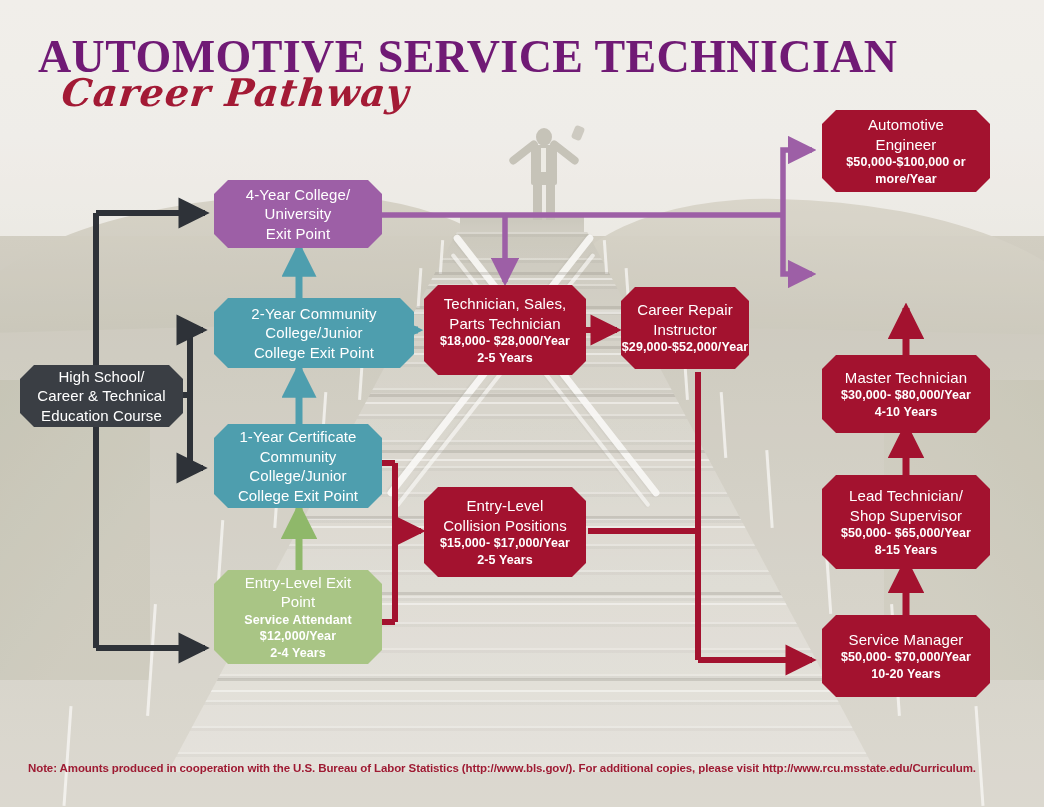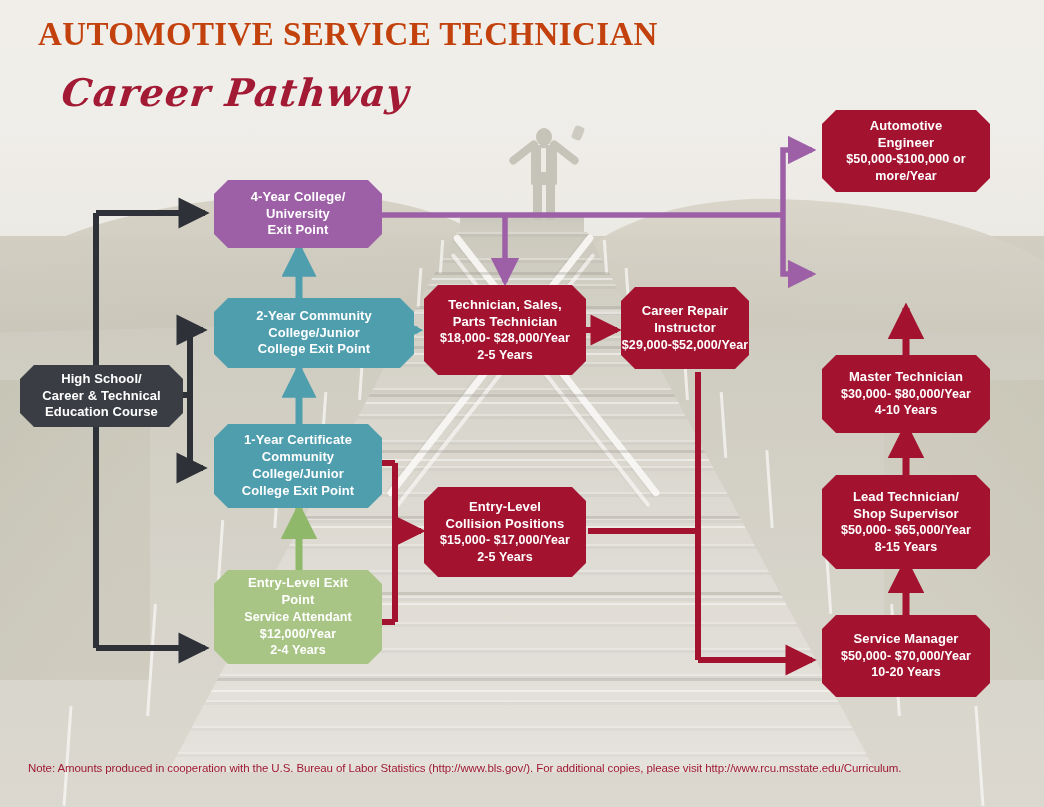--- a/index.html
+++ b/index.html
@@ -78,24 +78,24 @@
   .p-tie{position:absolute;left:36px;top:20px;width:5px;height:24px;background:#eeece6;}
   .p-armL{position:absolute;left:-2px;top:10px;width:34px;height:8px;background:#b9b6ab;border-radius:5px;transform:rotate(-38deg);transform-origin:right center;}
   .p-armR{position:absolute;left:46px;top:10px;width:34px;height:8px;background:#b9b6ab;border-radius:5px;transform:rotate(38deg);transform-origin:left center;}
   .p-hand{position:absolute;left:68px;top:-2px;width:10px;height:14px;background:#c3c0b6;border-radius:3px;transform:rotate(22deg);}
   .p-legL{position:absolute;left:28px;top:55px;width:9px;height:37px;background:#b9b6ab;}
   .p-legR{position:absolute;left:41px;top:55px;width:9px;height:37px;background:#b9b6ab;}
   .bg-wash{position:absolute;inset:0;background:rgba(236,233,226,.26);}
 
   
   .title-main{
-    position:absolute;left:38px;top:16px;
+    position:absolute;left:38px;top:30px;
     font-family:"Liberation Serif", serif;
-    font-weight:bold;font-size:33px;letter-spacing:.4px;
-    color:#c2410c;white-space:nowrap;
+    font-weight:bold;font-size:46px;letter-spacing:.4px;
+    color:#701a75;white-space:nowrap;
   }
   .title-sub{
     position:absolute;left:62px;top:70px;
     font-family:"DejaVu Serif", serif;
     font-style:italic;font-weight:bold;font-size:38px;
     color:#a31a35;letter-spacing:1px;white-space:nowrap;
     transform:skewX(-6deg);
   }
 
   
@@ -105,31 +105,31 @@
   .node{
     position:absolute;
     box-sizing:border-box;
     display:flex;flex-direction:column;align-items:center;justify-content:center;
     text-align:center;color:#ffffff;
     padding:6px 8px;
     clip-path:polygon(14px 0, calc(100% - 14px) 0, 100% 14px, 100% calc(100% - 14px),
                       calc(100% - 14px) 100%, 14px 100%, 0 calc(100% - 14px), 0 14px);
     filter:drop-shadow(3px 4px 3px rgba(40,38,34,.42));
   }
-  .node .ttl{font-weight:bold;font-size:13px;line-height:1.30;letter-spacing:.1px;}
+  .node .ttl{font-weight:normal;font-size:15px;line-height:1.30;letter-spacing:.1px;}
   .node .sub{font-weight:bold;font-size:12.5px;line-height:1.32;letter-spacing:.1px;}
   .c-charcoal{background:#3a3e44;}
   .c-purple{background:#9d5fa6;}
   .c-teal{background:#4e9eae;}
   .c-green{background:#a9c585;}
   .c-red{background:#a3122f;}
 
   .note{
     position:absolute;left:28px;top:762px;
-    font-size:11.5px;font-weight:normal;color:#9e1b33;
+    font-size:11.5px;font-weight:bold;color:#9e1b33;
     letter-spacing:-.1px;white-space:nowrap;
   }
 </style>
 </head>
 <body>
 
 <div id="poster">
 
   <div class="bg-layer">
     <div class="bg-sky"></div>

